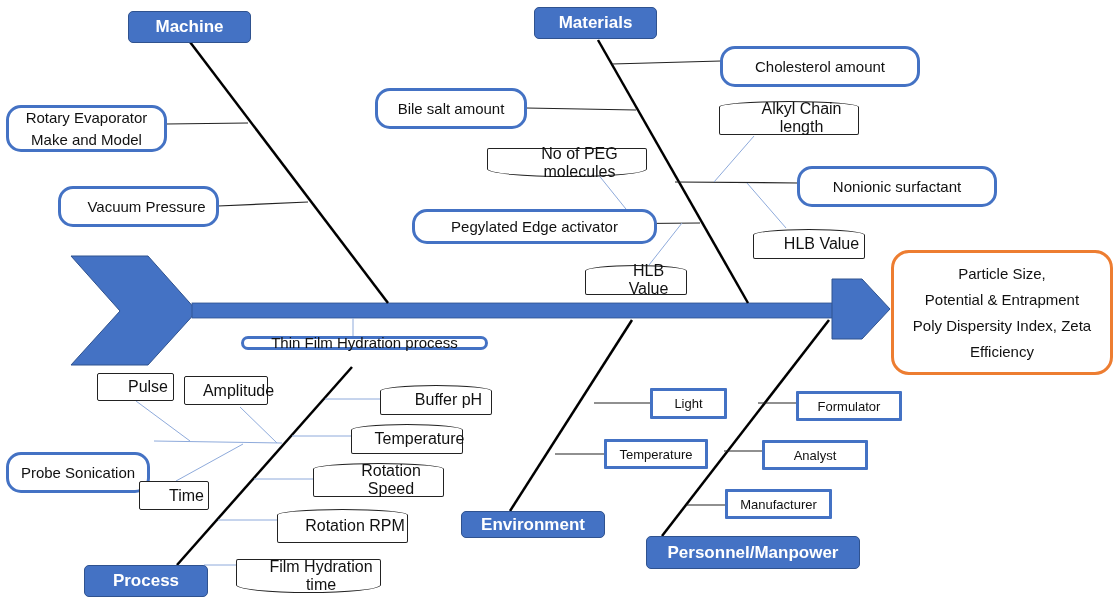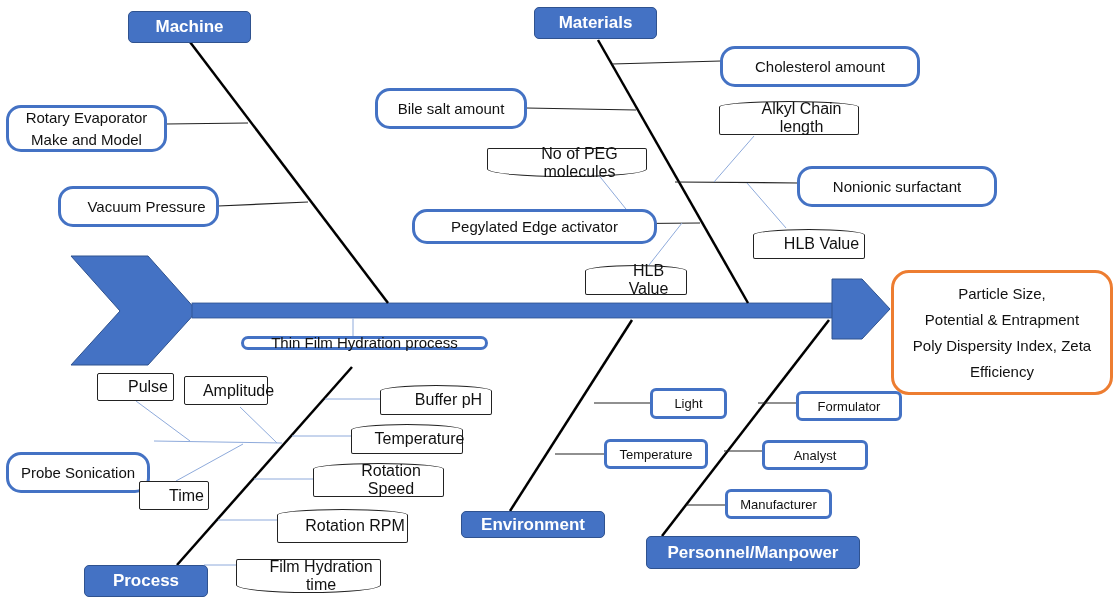--- a/index.html
+++ b/index.html
@@ -5,21 +5,21 @@
   html, body { margin: 0; padding: 0; background: #ffffff; }
   body { width: 1119px; height: 613px; position: relative; overflow: hidden;
          font-family: "Liberation Sans", sans-serif; }
   svg { position: absolute; left: 0; top: 0; }
   .node { position: absolute; box-sizing: border-box; display: flex; align-items: center;
           justify-content: center; text-align: center; color: #111; background: #fff;
           font-family: "Liberation Sans", sans-serif; }
   .cat { background: #4472c4; color: #fff; font-weight: bold; font-size: 17px;
          border: 1.5px solid #2f528f; border-radius: 5px; }
   .cause { border: 3px solid #4472c4; border-radius: 15px; font-size: 15px; line-height: 22px; }
-  .sq { border: 3px solid #4472c4; border-radius: 6px; font-size: 13px; }
+  .sq { border: 3px solid #4472c4; border-radius: 1px; font-size: 13px; }
   .wave { border: 1.3px solid #222; font-size: 16px; border-radius: 2px; padding-left: 25px; }
   .wave.a { border-radius: 50% 50% 2px 2px / 6px 6px 2px 2px; }
   .wave.b { border-radius: 2px 2px 50% 50% / 2px 2px 8px 8px; text-align: center; }
   .effect { border: 3px solid #ed7d31; border-radius: 18px; font-size: 15px;
             line-height: 26px; flex-direction: column; }
 </style>
 </head>
 <body>
 
 <svg width="1119" height="613">
@@ -59,21 +59,21 @@
   <line x1="204" y1="565" x2="236" y2="565" stroke="#8eaadb" stroke-width="1"></line>
 
   <line x1="594" y1="403" x2="651" y2="403" stroke="#222" stroke-width="1.2"></line>
   <line x1="555" y1="454" x2="605" y2="454" stroke="#222" stroke-width="1.2"></line>
 
   <line x1="758" y1="403" x2="797" y2="403" stroke="#222" stroke-width="1.2"></line>
   <line x1="724" y1="451" x2="763" y2="451" stroke="#222" stroke-width="1.2"></line>
   <line x1="686" y1="505" x2="725" y2="505" stroke="#222" stroke-width="1.2"></line>
 </svg>
 
-<div class="node effect" style="left:891px;top:250px;width:222px;height:125px;margin-top:20px;">
+<div class="node effect" style="left:891px;top:250px;width:222px;height:125px;">
   <span>Particle Size,</span>
   <span>Potential &amp; Entrapment</span>
   <span>Poly Dispersity Index, Zeta</span>
   <span>Efficiency</span>
 </div>
 
 <div class="node cat" style="left:128px;top:11px;width:123px;height:32px;">Machine</div>
 <div class="node cat" style="left:534px;top:7px;width:123px;height:32px;">Materials</div>
 <div class="node cat" style="left:84px;top:565px;width:124px;height:32px;">Process</div>
 <div class="node cat" style="left:461px;top:511px;width:144px;height:27px;">Environment</div>

